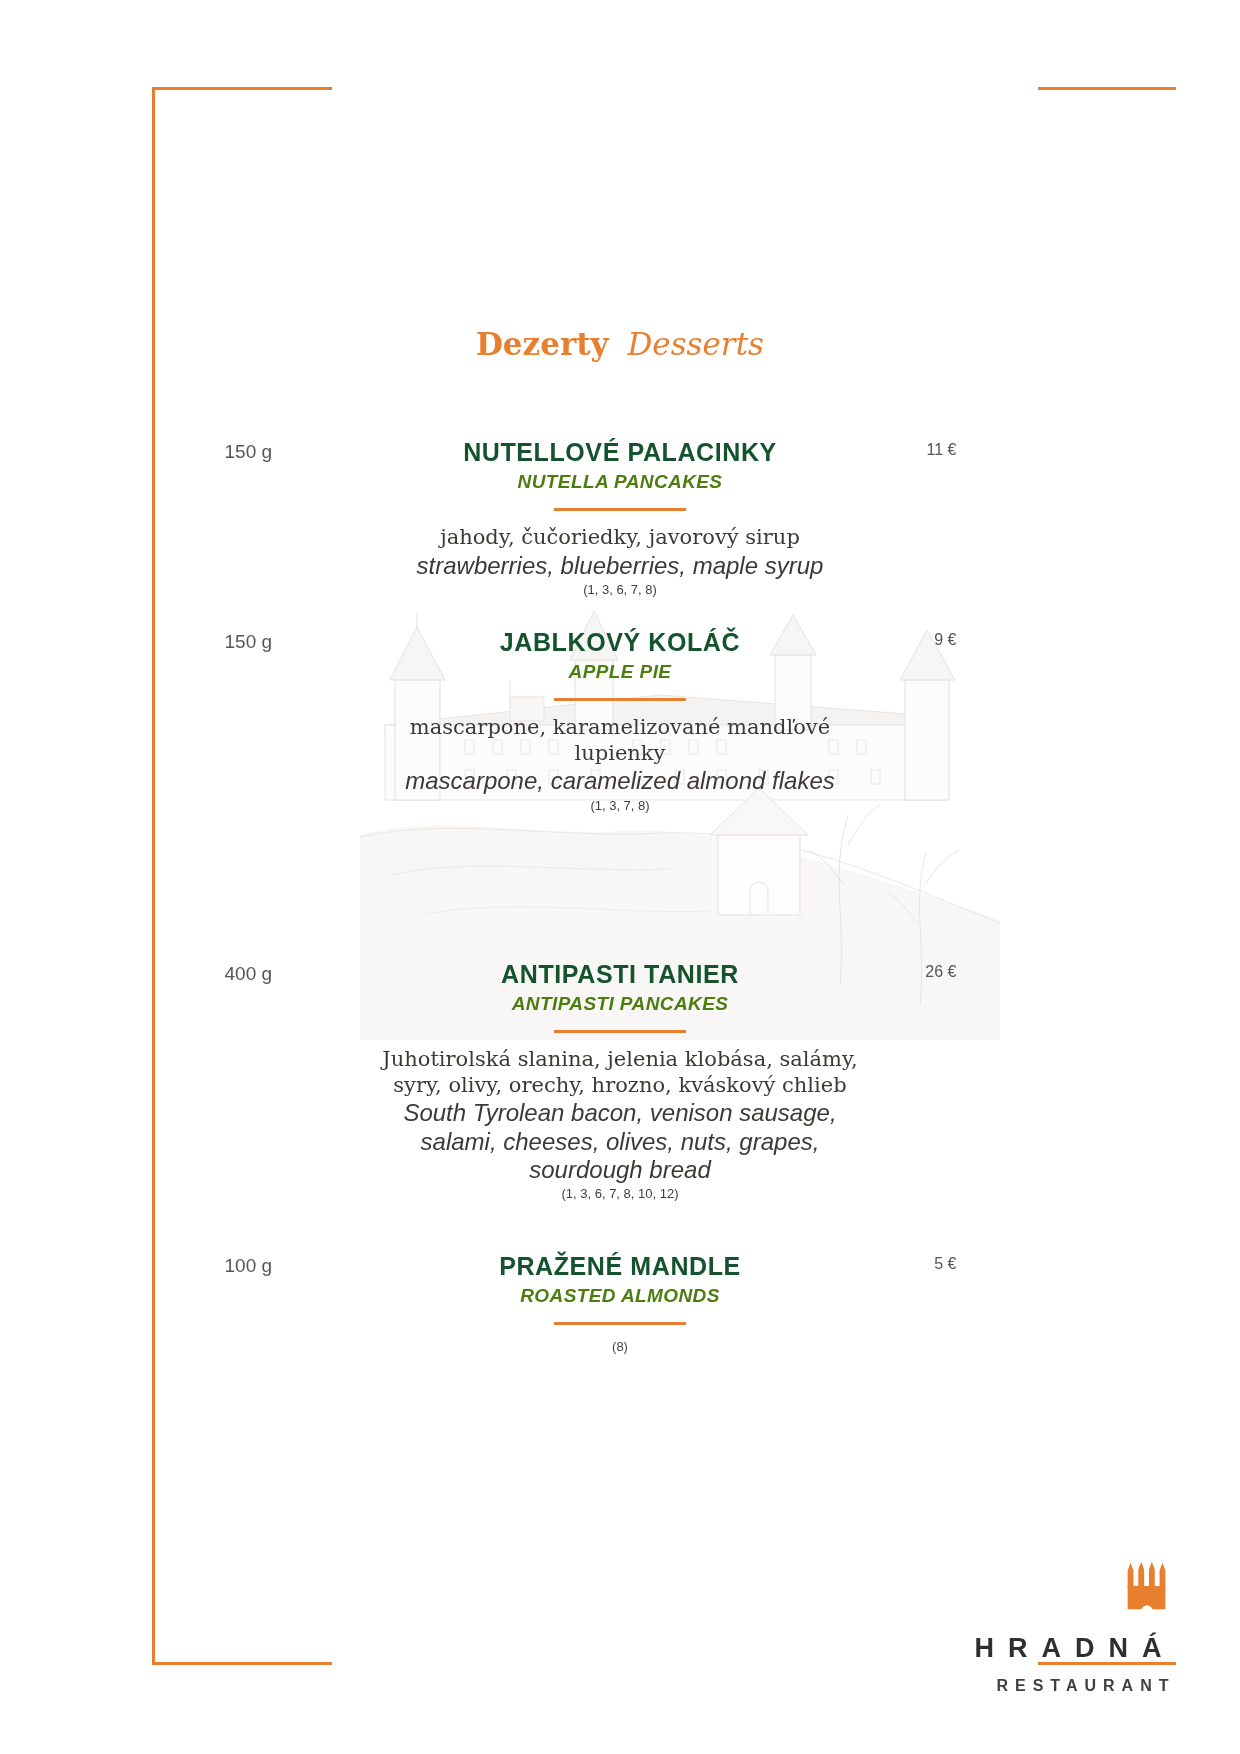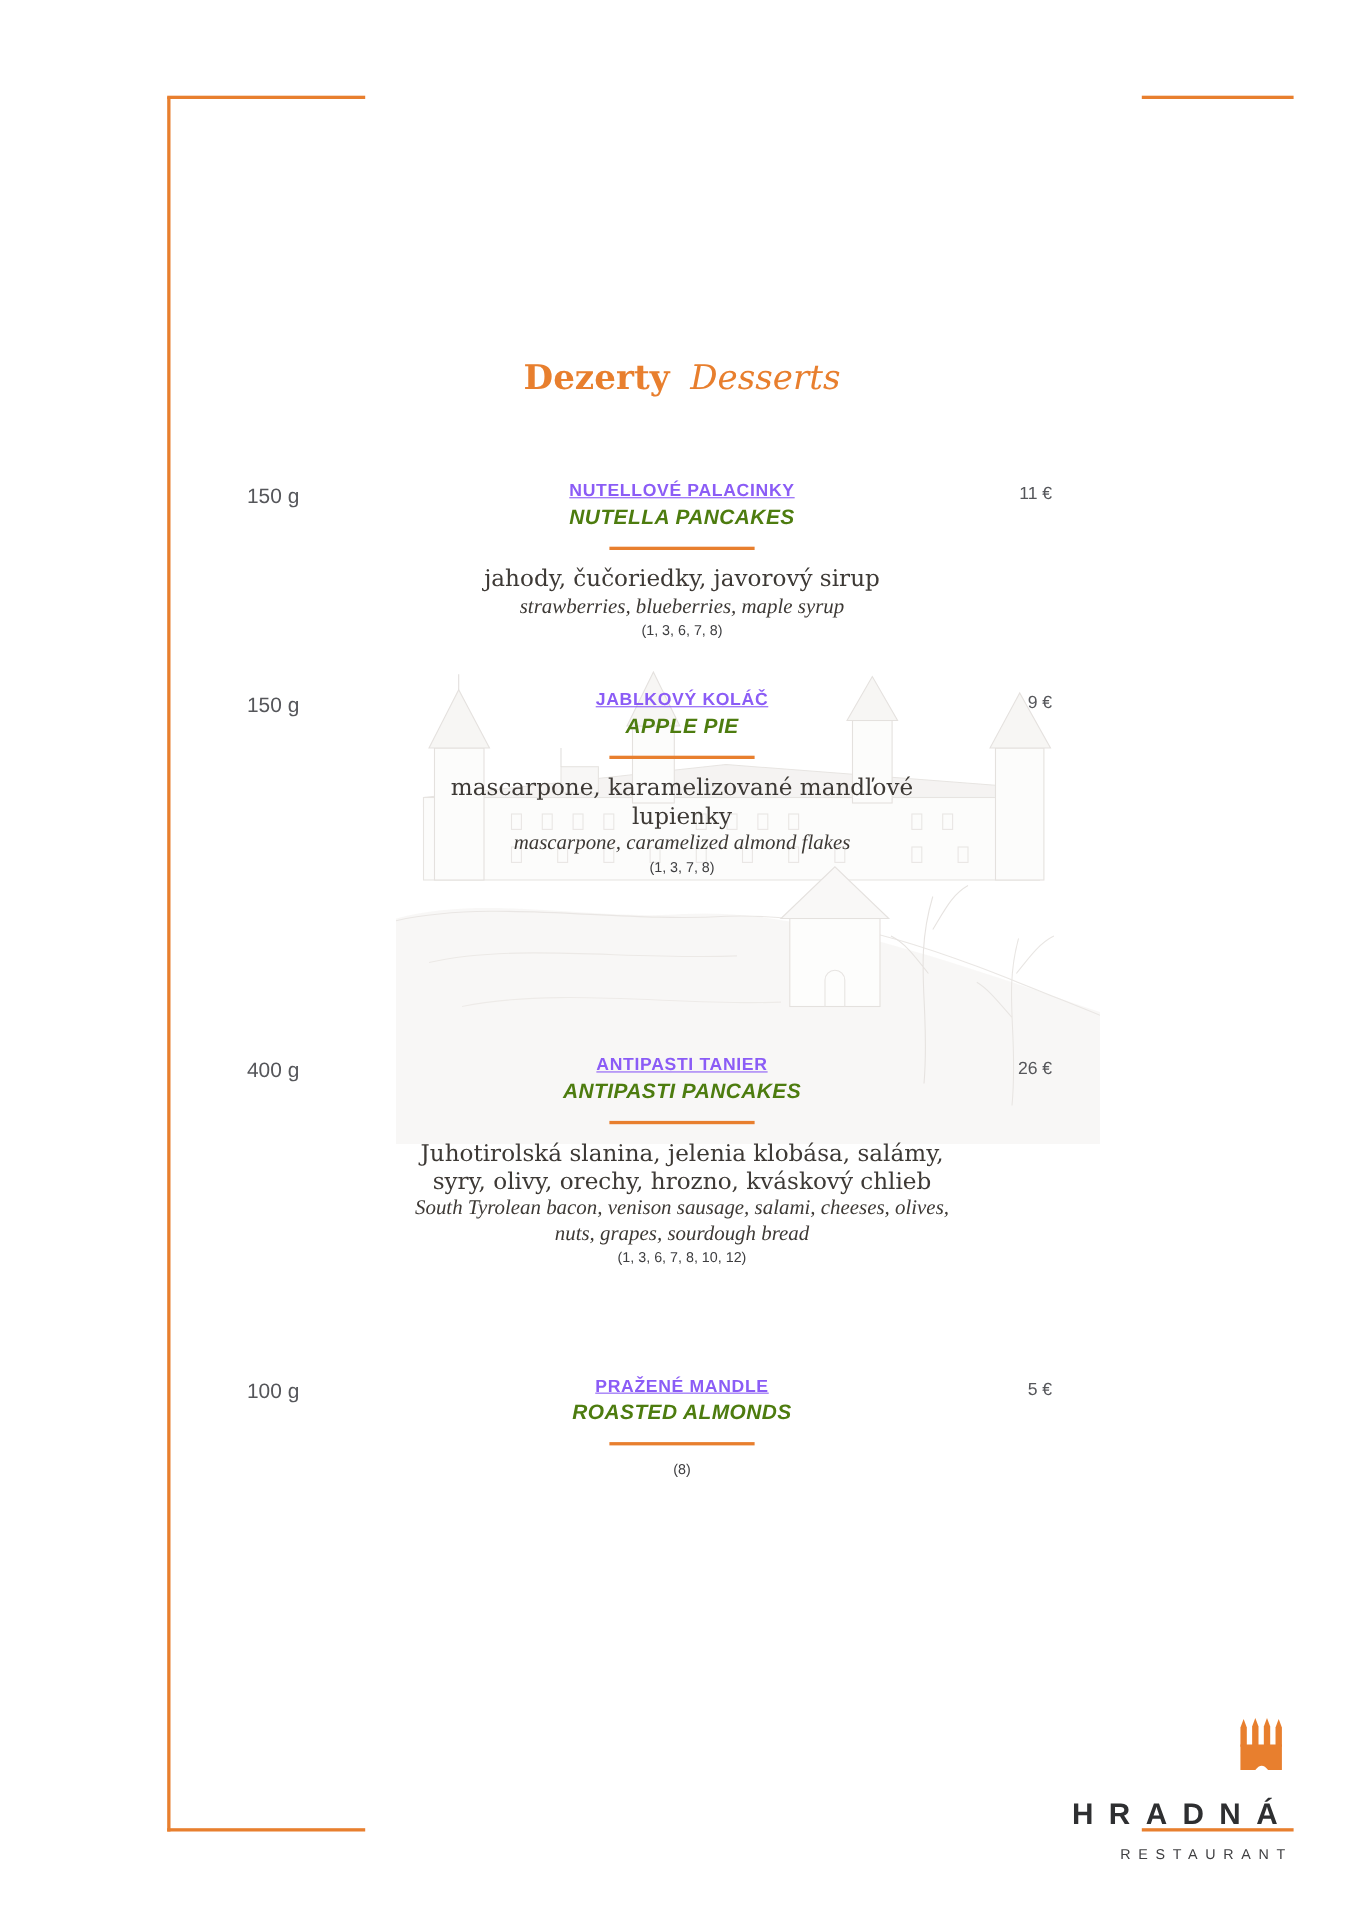--- a/index.html
+++ b/index.html
@@ -47,61 +47,60 @@
   .item .weight {
     padding-left:72px; padding-top:3px;
     font-size:19px; color:#55565a; white-space:nowrap;
   }
   .item .price {
     text-align:right; padding-right:131px; padding-top:3px;
     font-size:16px; color:#55565a; white-space:nowrap;
   }
   .item .center { text-align:center; }
   .item .name-sk {
-    font-size:16px; font-weight:700; letter-spacing:.6px;
-    color:#8b5cf6;
-    text-decoration:underline;
+    font-size:25px; font-weight:700; letter-spacing:.6px;
+    color:#14532d;
   }
   .item .name-en {
     font-size:19px; font-weight:700; font-style:italic;
     letter-spacing:.4px; color:#4d7c0f; margin-top:4px;
   }
   .item .divider {
     width:132px; height:3px; background:#e87f2e;
     margin:15px auto 14px auto;
   }
   .item .desc-sk {
     font-family:"DejaVu Serif", serif;
     font-size:21px; color:#3d3935; line-height:1.22;
     max-width:600px; margin:0 auto;
   }
   .item .desc-en {
-    font-family:Liberation Serif, serif; font-style:italic;
-    font-size:19px; color:#3d3935; line-height:1.18;
+    font-family:Liberation Sans, sans-serif; font-style:italic;
+    font-size:24px; color:#3d3935; line-height:1.18;
     max-width:600px; margin:1px auto 0 auto;
   }
   .item .allergens {
     font-size:13px; color:#3e3e40; margin-top:2px;
   }
   .item .desc-sk:empty, .item .desc-en:empty { display:none; }
 
   
   .logo {
     position:absolute; left:0; top:1558px; width:100%;
     text-align:right;
   }
   .logo svg { width:58px; height:56px; display:inline-block; }
   .brand {
     margin-top:15px;
     font-size:27px; font-weight:700; letter-spacing:14px; text-indent:14px;
     color:#2e2f31;
   }
   .brand-sub {
     margin-top:13px;
-    font-size:13px; font-weight:400; letter-spacing:7px; text-indent:7px;
+    font-size:16px; font-weight:700; letter-spacing:7px; text-indent:7px;
     color:#3f3f41;
   }
 </style>
 </head>
 <body>
 
 <div class="page">
 
   <div class="frame-line fl-left"></div>
   <div class="frame-line fl-right"></div>

